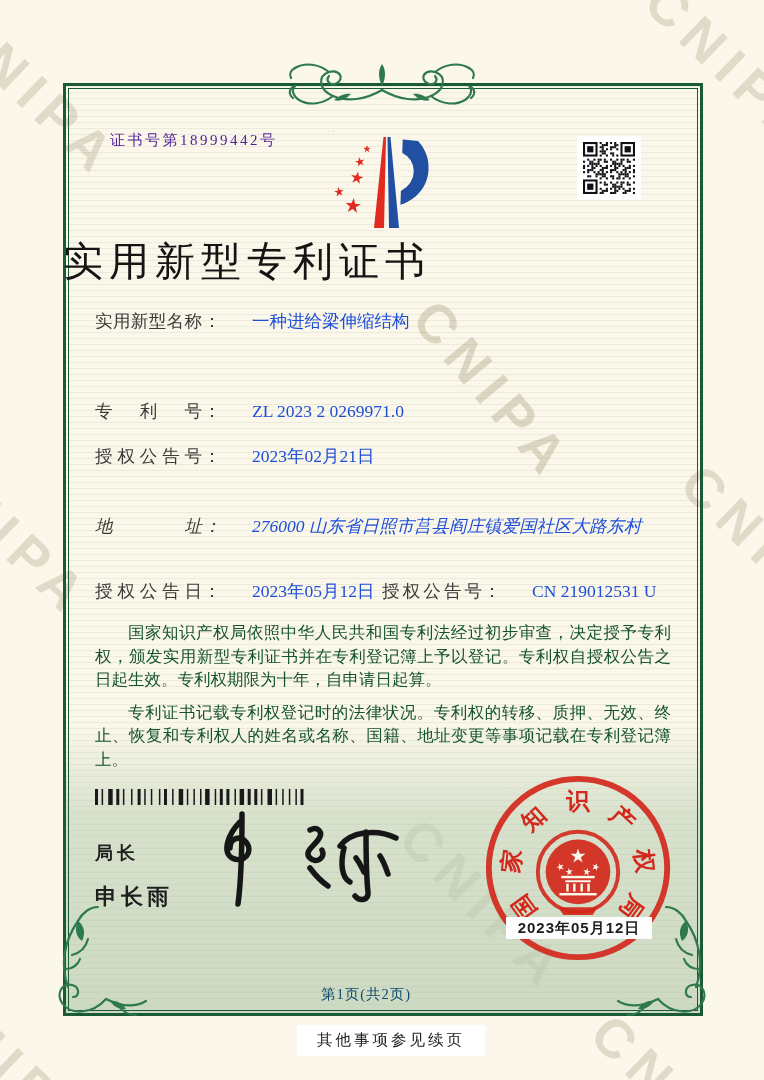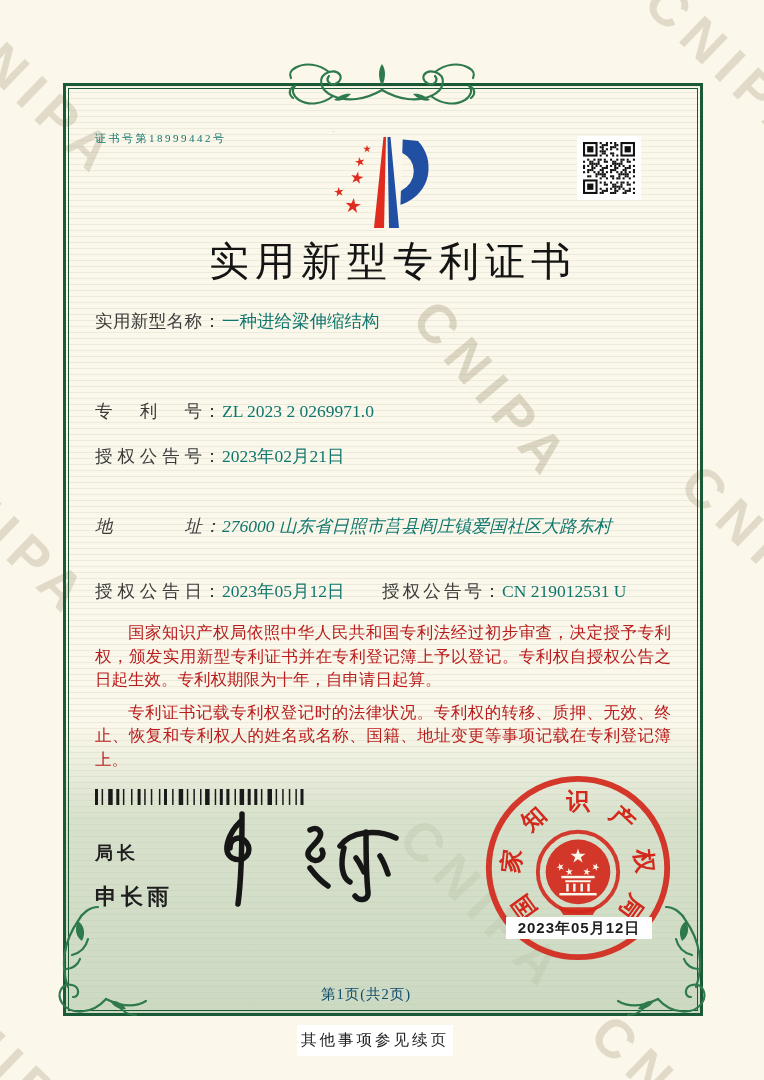--- a/index.html
+++ b/index.html
@@ -35,49 +35,49 @@
     position:absolute; inset:0;
     background-image:
       linear-gradient(180deg, rgba(203,219,196,0) 69%, rgba(181,203,174,.5) 79%, rgba(176,199,169,.62) 100%),
       repeating-linear-gradient(180deg, rgba(120,158,124,.13) 0px, rgba(120,158,124,.13) 1px, rgba(0,0,0,0) 1px, rgba(0,0,0,0) 6px);
   }
   .ornament{position:absolute; z-index:3; pointer-events:none;}
   .orn-stroke{fill:none; stroke:#2e7a4d; stroke-width:2.2; stroke-linecap:round;}
   .orn-fill{fill:#2e7a4d; stroke:none;}
   
   .cert-no{
-    position:absolute; left:95px; top:131px; z-index:2;
-    font-size:11px; letter-spacing:2.5px; color:#0f766e;
+    position:absolute; left:110px; top:131px; z-index:2;
+    font-size:15px; letter-spacing:2.5px; color:#4c1d95;
   }
   .logo{position:absolute; left:333px; top:131px; z-index:2;}
   .qr{position:absolute; left:577px; top:136px; z-index:2;}
   .title{
     position:absolute; left:63px; top:234px; width:660px; z-index:2;
-    text-align:center; font-size:40px; letter-spacing:6px; color:#141414;
+    font-size:40px; letter-spacing:6px; color:#141414;
     font-weight:500;
   }
   
   .field-row{
     position:absolute; left:95px; z-index:2; font-size:17.5px; color:#333;
     white-space:nowrap;
   }
   .f-label{
     display:inline-block; width:107px; text-align:justify; text-align-last:justify;
     color:#3a3a3a; vertical-align:bottom;
   }
   .f-colon{display:inline-block; width:20px; text-align:center;}
-  .f-value{color:#0f766e;}
+  .f-value{color:#1d4ed8;margin-left:30px;}
   .r0{top:309px;} .r1{top:354px;} .r2{top:399px;} .r3{top:444px;}
   .r4{top:489px;} .r5{top:514px;font-style:italic;} .r6{top:579px;}
   .grp2{position:absolute; left:287px; top:0;}
   .grp2 .f-label{width:100px;}
   
   .body-text{
     position:absolute; left:95px; top:621px; width:576px; z-index:2;
-    font-size:16.5px; line-height:23.5px; text-align:justify; color:#b91c1c;
+    font-size:16.5px; line-height:23.5px; text-align:justify; color:#14532d;
   }
   .body-text p{margin:0 0 9px 0; text-indent:2em;}
   
   .barcode{position:absolute; left:95px; top:789px; z-index:2;}
   .issuer-title{
     position:absolute; left:95px; top:841px; z-index:2;
     font-family:"Liberation Sans", sans-serif; font-size:18px; font-weight:600;
     letter-spacing:4px; color:#1f1f1f;
   }
   .issuer-name{
@@ -97,21 +97,21 @@
     background:#fefefe; text-align:center; line-height:22px;
     font-family:"Liberation Sans", sans-serif; font-size:15px; font-weight:600;
     letter-spacing:1px; color:#1c1c1c;
   }
   .page-number{
     position:absolute; left:280px; top:985px; width:172px; z-index:2;
     text-align:center; font-size:14.5px; letter-spacing:1px; color:#0c4a6e;
   }
   .footer-note{
     position:absolute; left:297px; top:1025px; z-index:2;
-    background:#ffffff; padding:5px 4px; font-size:15.5px;
+    background:#ffffff; padding:5px 20px; font-size:15.5px;
     letter-spacing:3px; color:#222;
   }
 </style>
 </head>
 <body>
 
 <div class="page">
 
   <div class="wm wm1">CNIPA</div>
   <div class="wm wm2">CNIPA</div>

